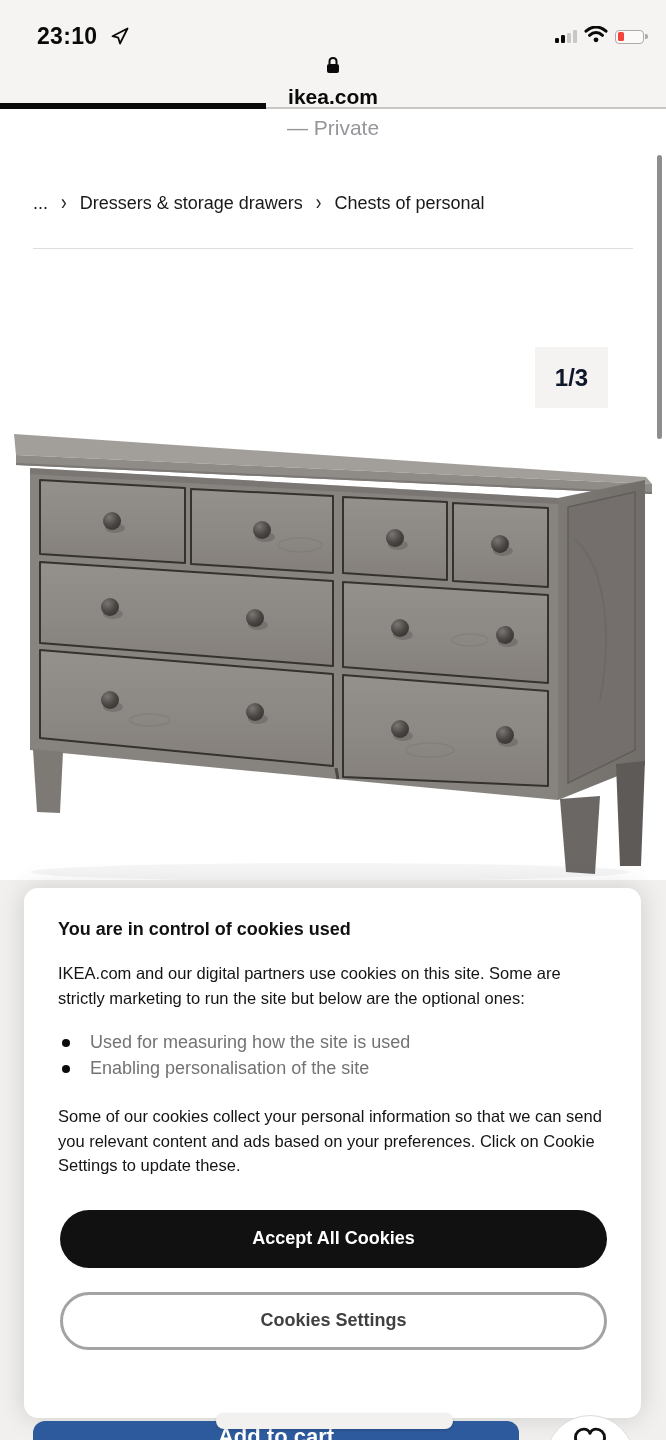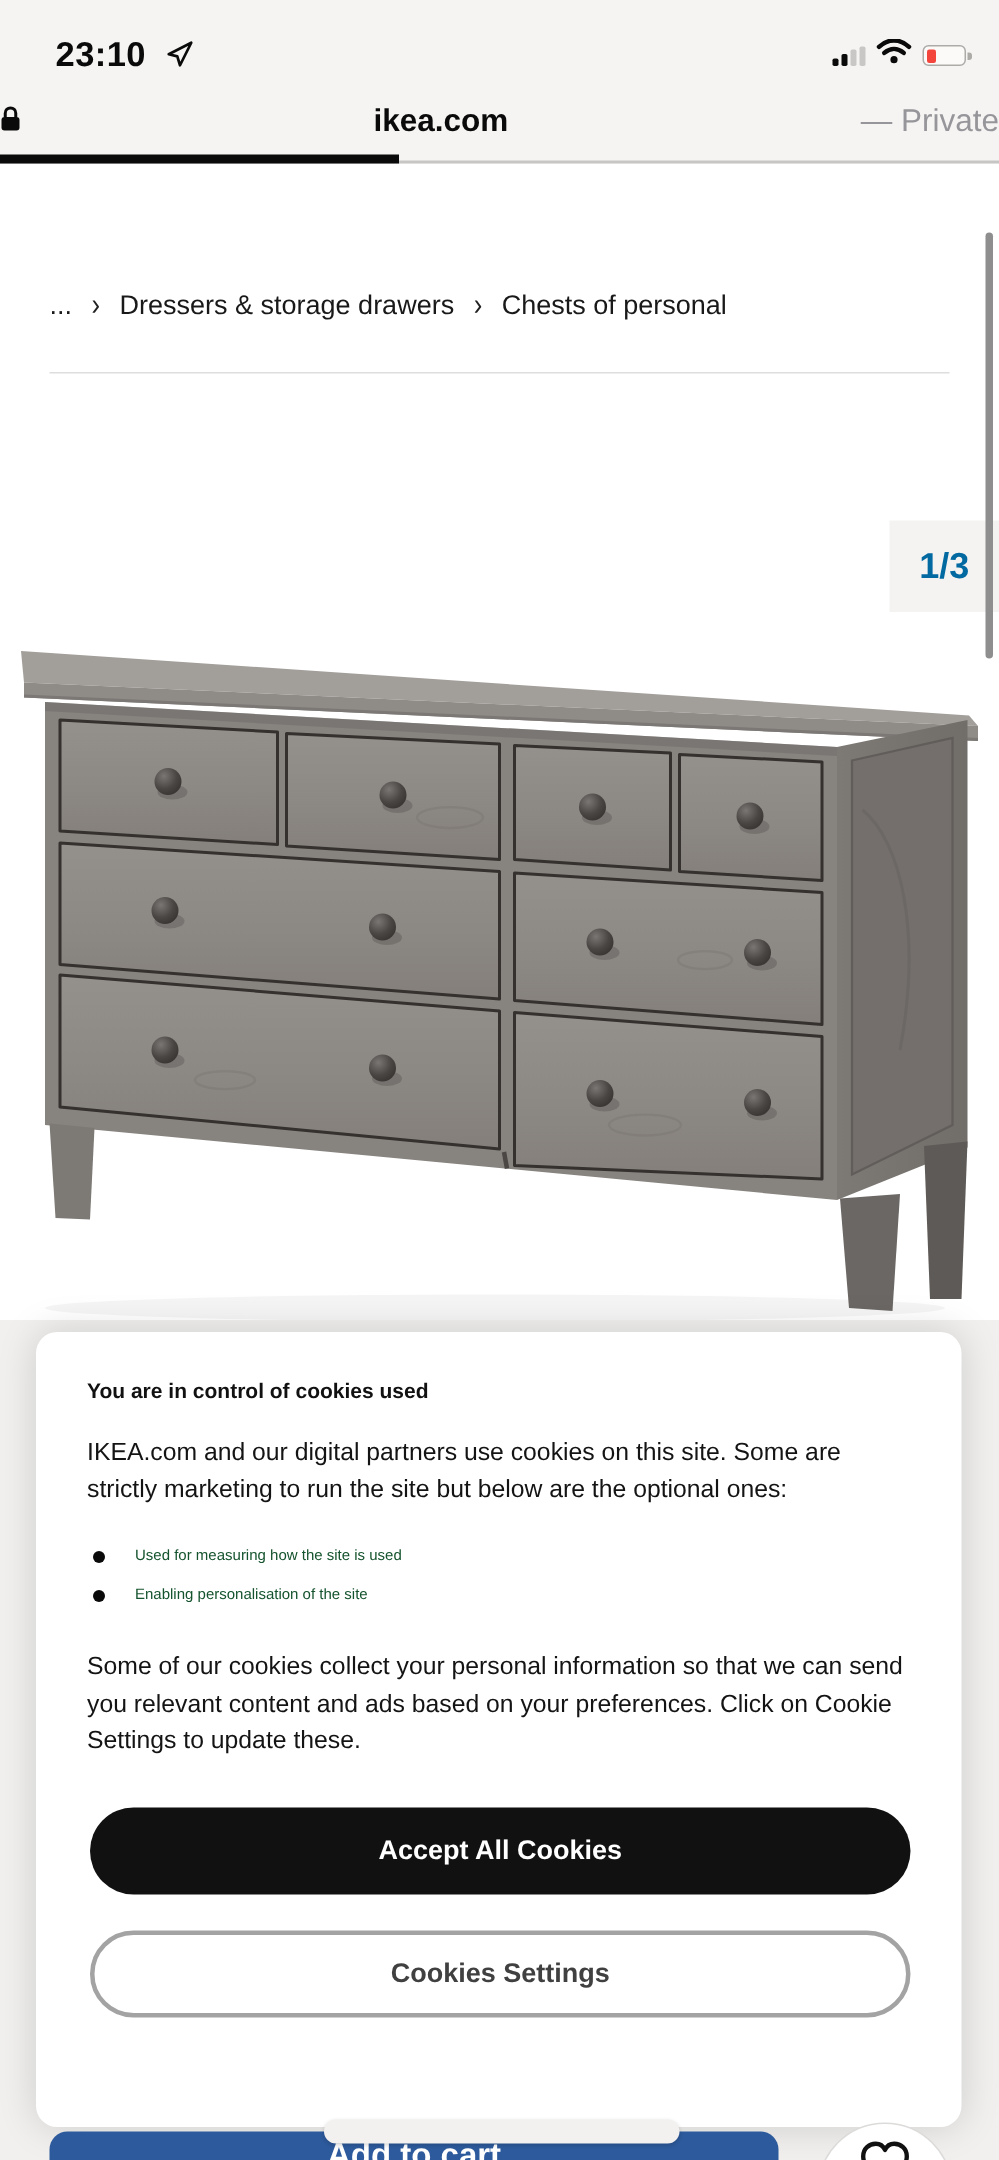--- a/index.html
+++ b/index.html
@@ -16,46 +16,46 @@
   .sig { display:flex; align-items:flex-end; gap:2px; height:13px; }
   .sig i { display:block; width:4px; border-radius:1.2px; background:#c9c7c5; }
   .sig i.on { background:#0a0a0a; }
   .sig i:nth-child(1){height:5px;} .sig i:nth-child(2){height:8px;}
   .sig i:nth-child(3){height:10.5px;} .sig i:nth-child(4){height:13px;}
   .batt { position:relative; width:29px; height:14px; }
   .batt .case { position:absolute; inset:0; border:1.5px solid #adaba8; border-radius:4px; background:#fbfaf9; }
   .batt .lvl { position:absolute; left:2.5px; top:2.5px; width:6px; height:9px; border-radius:1.5px; background:#f4453d; }
   .batt .nub { position:absolute; right:-3.5px; top:4.5px; width:2.5px; height:5px; border-radius:0 2px 2px 0; background:#adaba8; }
 
-  #url-bar { position:absolute; top:56px; left:0; width:666px; height:50px; display:flex; align-items:center; justify-content:space-between; gap:7px; }
+  #url-bar { position:absolute; top:56px; left:0; width:666px; height:50px; display:flex; align-items:center; justify-content:flex-start; gap:7px;flex-direction:column; }
   .url-domain { font-size:21px; font-weight:600; color:#0a0a0a; }
   .url-privacy { font-size:21px; color:#96959a; }
   #progress { position:absolute; top:103px; left:0; width:266px; height:6px; background:#0a0a0a; z-index:3; }
 
   
   #breadcrumb { position:absolute; top:193px; left:33px; display:flex; align-items:center; gap:13px; font-size:18px; color:#191919; }
   .crumb { cursor:pointer; }
   .crumb-sep { font-size:17px; color:#222; transform:scaleY(1.25); font-weight:400; }
   #crumb-divider { position:absolute; top:248px; left:33px; width:600px; height:1px; background:#e0dedd; }
 
-  #page-indicator { position:absolute; left:593px; top:347px; width:73px; height:61px; background:#f4f3f2; display:flex; align-items:center; justify-content:center; font-size:24px; font-weight:700; color:#0369a1; }
+  #page-indicator { position:absolute; left:535px; top:347px; width:73px; height:61px; background:#f4f3f2; display:flex; align-items:center; justify-content:center; font-size:24px; font-weight:700; color:#0f172a; }
 
   #product { position:absolute; left:0; top:410px; width:666px; height:470px; }
 
   #scrollbar-thumb { position:absolute; right:4px; top:155px; width:5px; height:284px; border-radius:3px; background:#8e8e8e; z-index:30; }
 
   
   #behind-sheet { position:absolute; left:0; top:880px; width:666px; height:560px; background:#f1f0ee; }
 
   
   #cookie-dialog { position:absolute; left:24px; top:888px; width:617px; height:530px; background:#ffffff; border-radius:14px; box-shadow:0 0 26px rgba(0,0,0,.15); padding:31px 34px 0 34px; z-index:10; }
-  #cookie-title { font-size:14px; font-weight:700; color:#111; }
+  #cookie-title { font-size:18px; font-weight:700; color:#111; }
   .cookie-p { margin-top:21px; font-size:16.5px; line-height:24.5px; color:#141414; }
   #cookie-bullets { margin-top:20px; list-style:none; }
-  #cookie-bullets li { position:relative; padding-left:32px; font-size:10px; line-height:25.5px; color:#14532d; }
+  #cookie-bullets li { position:relative; padding-left:32px; font-size:18px; line-height:25.5px; color:#737373; }
   .dot { position:absolute; left:4px; top:9px; width:8px; height:8px; border-radius:50%; background:#0a0a0a; }
   .btn { width:547px; height:58px; border-radius:29px; display:flex; align-items:center; justify-content:center; font-family:"Liberation Sans",sans-serif; font-size:18px; font-weight:700; cursor:pointer; }
   #accept-btn { margin:32px auto 0 2px; background:#111111; color:#fff; border:none; }
   #settings-btn { margin:24px auto 0 2px; background:#fff; color:#404040; border:3px solid #a3a3a3; }
 
   
   #add-to-cart { position:absolute; left:33px; top:1421px; width:486px; height:52px; background:#2d5a9c; border:none; border-radius:12px; color:#fff; font-size:22px; font-weight:700; font-family:"Liberation Sans",sans-serif; display:flex; justify-content:center; align-items:flex-start; padding-top:3px; z-index:12; cursor:pointer; }
   #loading-pill { position:absolute; left:216px; top:1413px; width:237px; height:16px; border-radius:8px; background:#f2f1f0; box-shadow:0 1px 3px rgba(0,0,0,.18); z-index:13; }
   #wishlist-btn { position:absolute; left:545px; top:1415px; width:90px; height:90px; border-radius:50%; background:#fff; border:1.5px solid #dcdbda; z-index:12; display:flex; justify-content:center; cursor:pointer; }
 </style>

